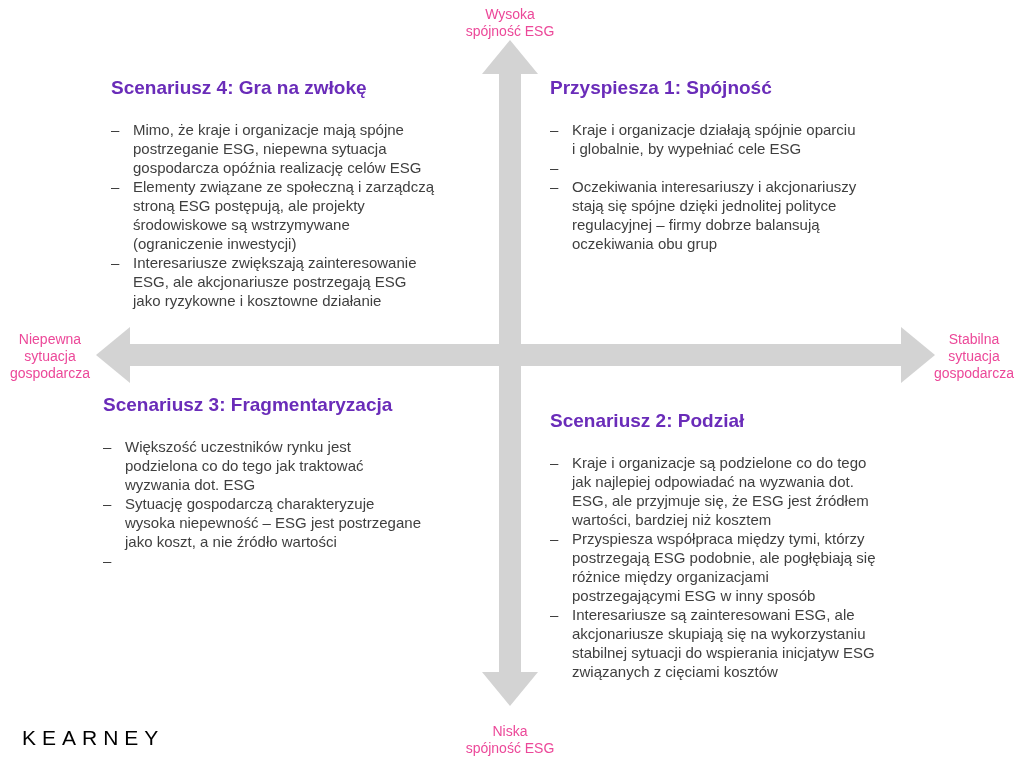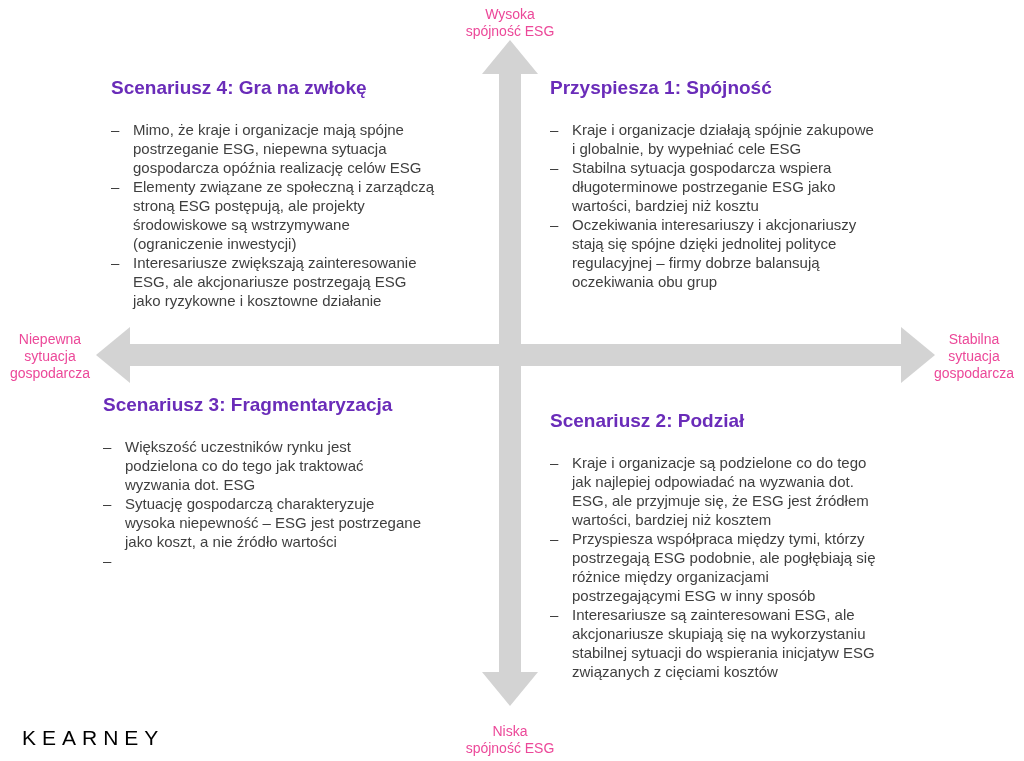--- a/index.html
+++ b/index.html
@@ -114,28 +114,25 @@
 jako ryzykowne i kosztowne działanie</span>
     </div>
   </div>
 </div>
 
 <div id="quad-s1" class="quad">
   <div class="quad-title">Przyspiesza 1: Spójność</div>
   <div class="bullets">
     <div class="bullet">
       <span class="dash">–</span>
-      <span class="btext">Kraje i organizacje działają spójnie zakupowe
+      <span class="btext">Kraje i organizacje działają spójnie oparciu
 i globalnie, by wypełniać cele ESG</span>
     </div>
     <div class="bullet">
       <span class="dash">–</span>
-      <span class="btext">Stabilna sytuacja gospodarcza wspiera
-długoterminowe postrzeganie ESG jako
-wartości, bardziej niż kosztu</span>
     </div>
     <div class="bullet">
       <span class="dash">–</span>
       <span class="btext">Oczekiwania interesariuszy i akcjonariuszy
 stają się spójne dzięki jednolitej polityce
 regulacyjnej – firmy dobrze balansują
 oczekiwania obu grup</span>
     </div>
   </div>
 </div>

